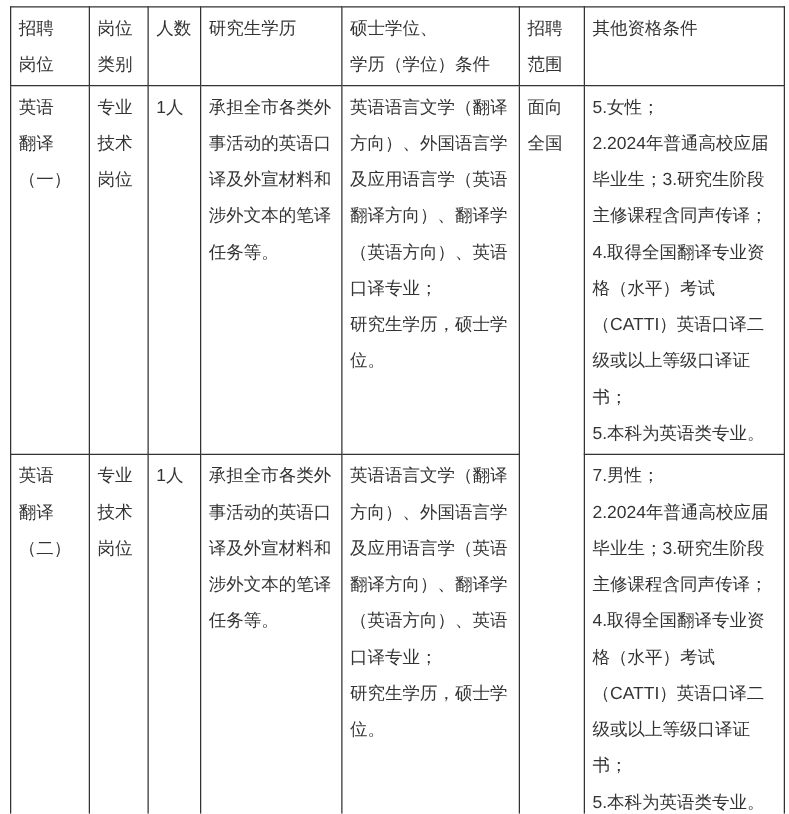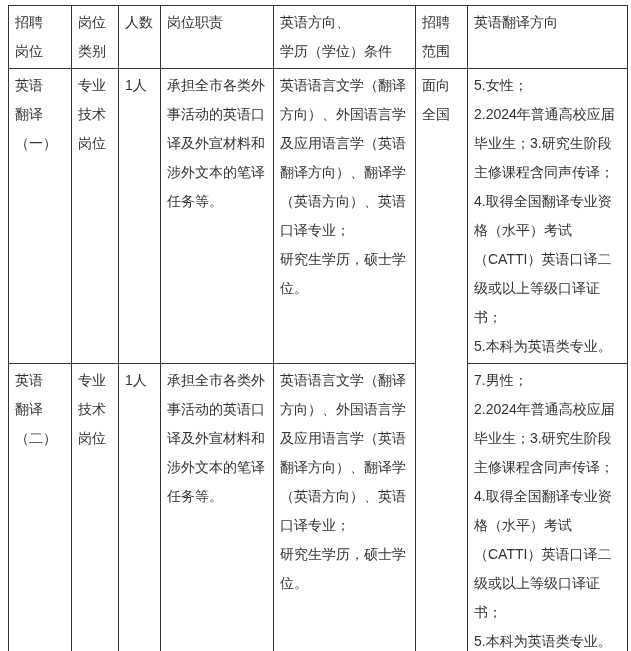--- a/index.html
+++ b/index.html
@@ -62,32 +62,32 @@
           <p>岗位</p>
         </th>
         <th>
           <p>岗位</p>
           <p>类别</p>
         </th>
         <th>
           <p>人数</p>
         </th>
         <th>
-          <p>岗位职责</p>
+          <p>研究生学历</p>
         </th>
         <th>
-          <p>英语方向、</p>
+          <p>硕士学位、</p>
           <p>学历（学位）条件</p>
         </th>
         <th>
           <p>招聘</p>
           <p>范围</p>
         </th>
         <th>
-          <p>英语翻译方向</p>
+          <p>其他资格条件</p>
         </th>
       </tr>
     </thead>
     <tbody>
       <tr class="data-row-1">
         <td>
           <p>英语</p>
           <p>翻译</p>
           <p>（一）</p>
         </td>

